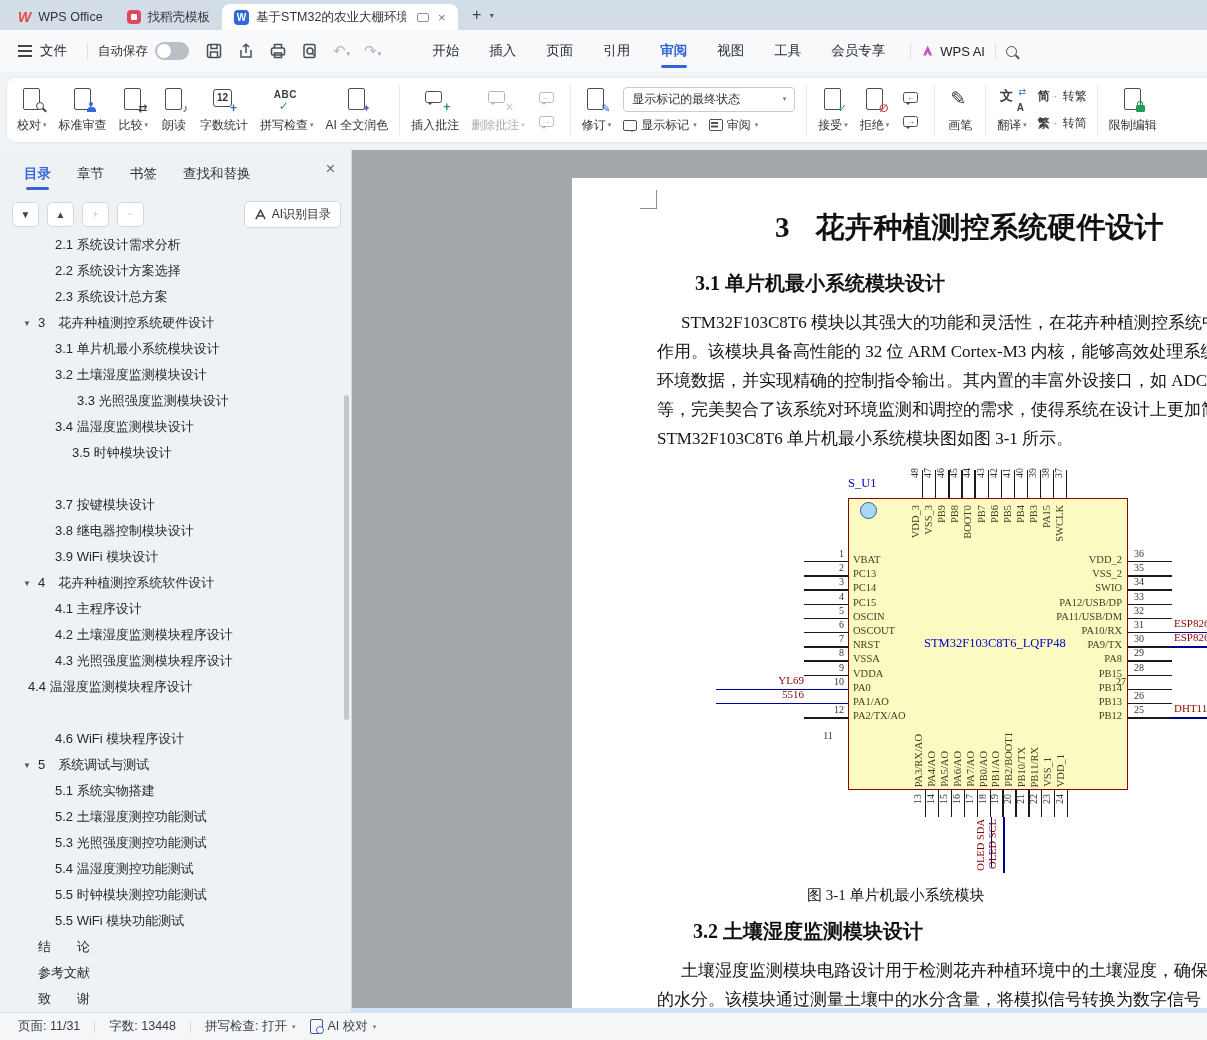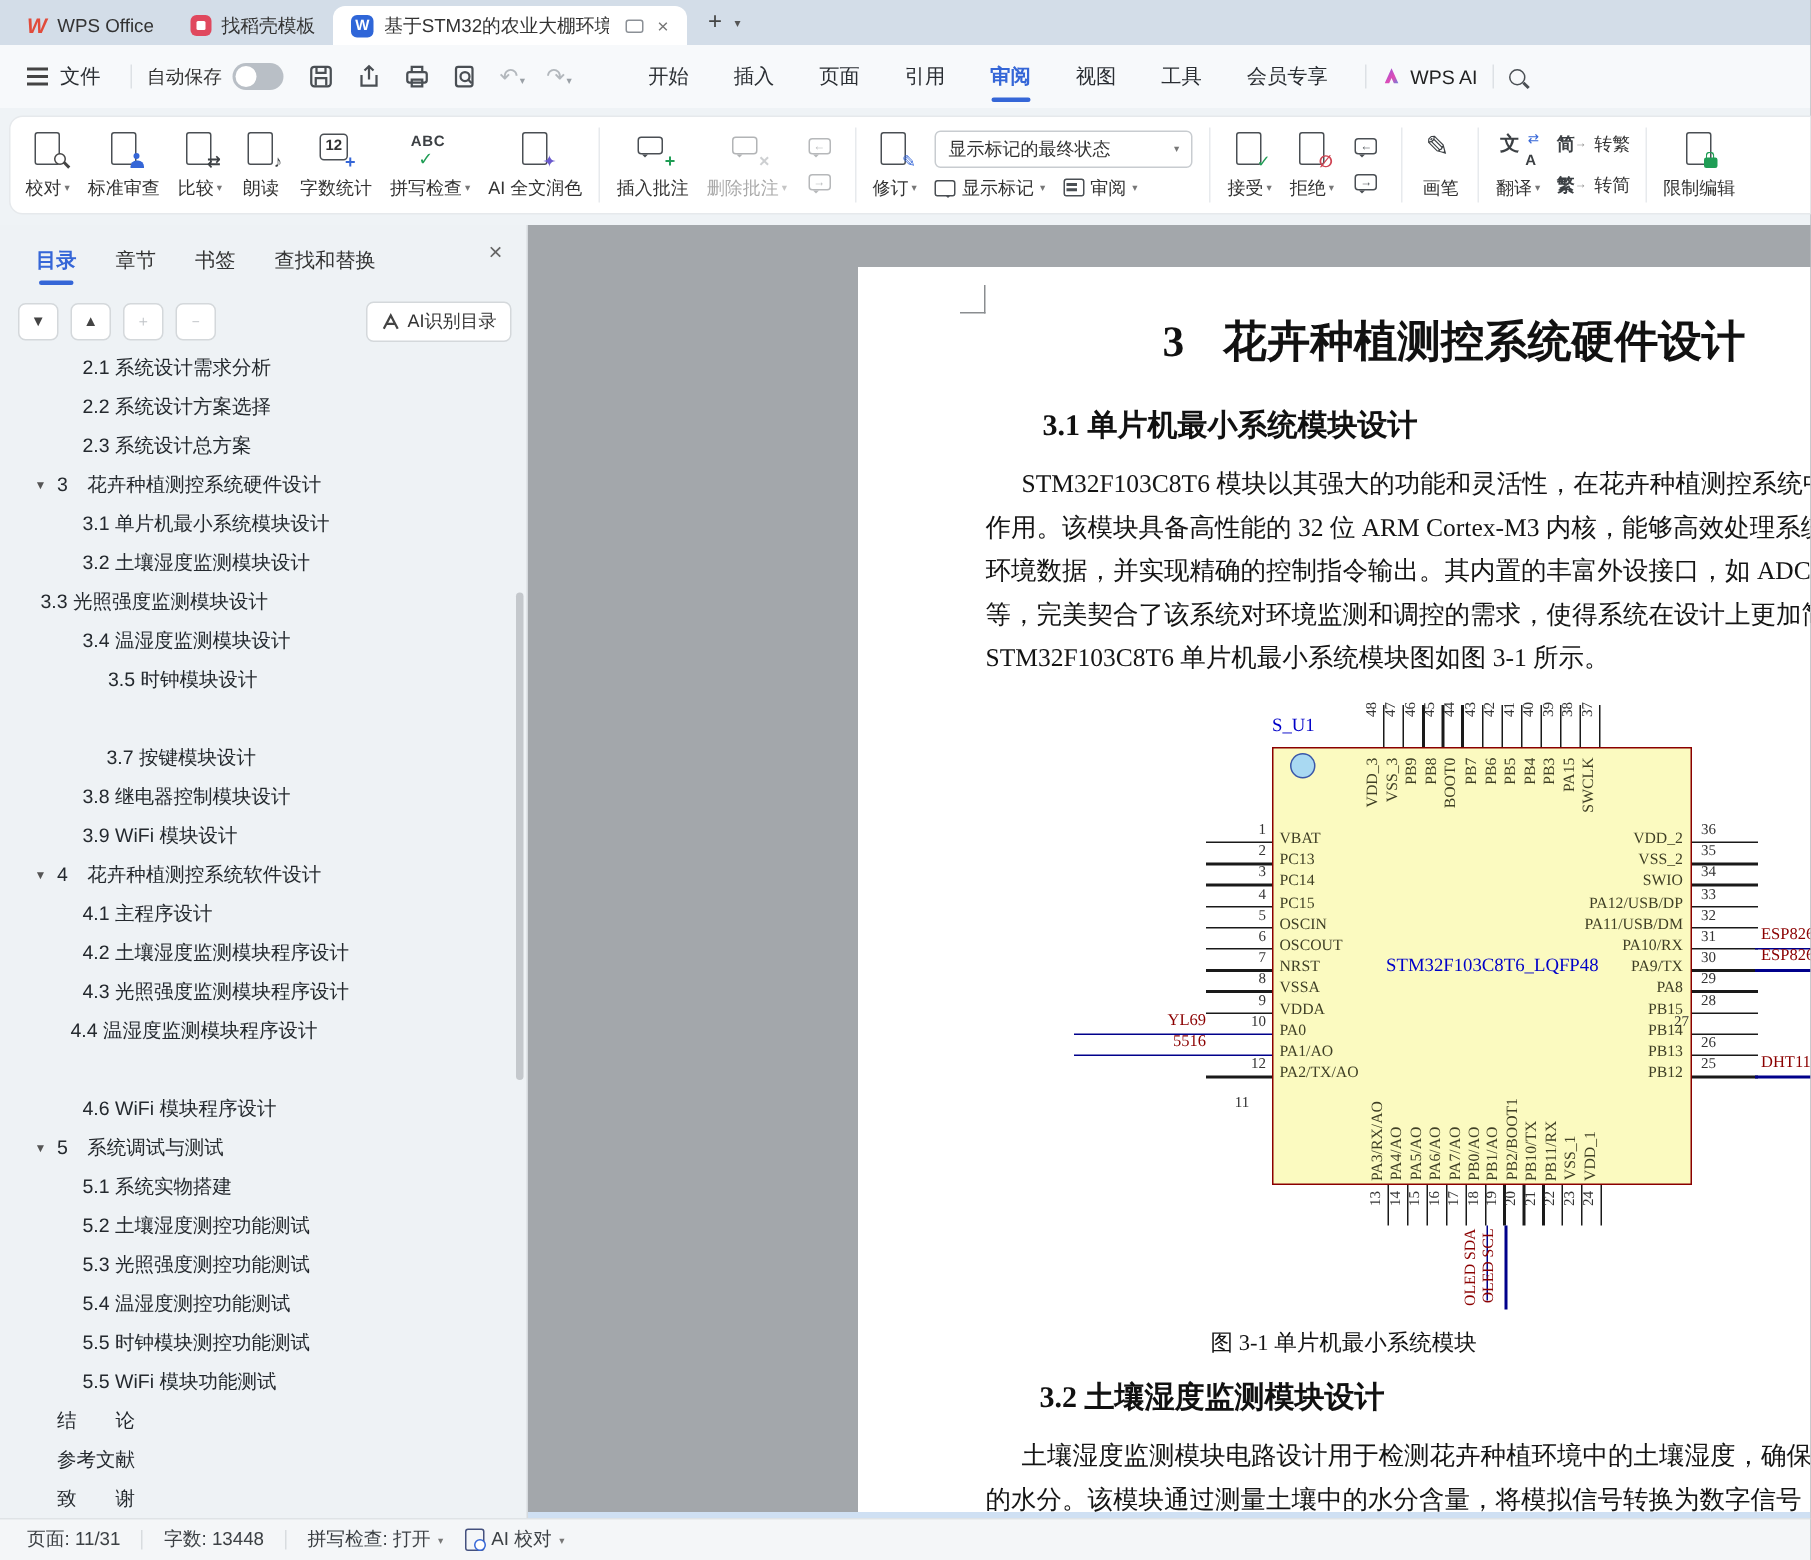--- a/index.html
+++ b/index.html
@@ -479,30 +479,30 @@
         <div class="tocrow" style="top: 72px; padding-left: 38px;">
           <span class="arr">▼</span>
           <span>3　花卉种植测控系统硬件设计</span>
         </div>
         <div class="tocrow" style="top: 98px; padding-left: 55px;">
           <span>3.1 单片机最小系统模块设计</span>
         </div>
         <div class="tocrow" style="top: 124px; padding-left: 55px;">
           <span>3.2 土壤湿度监测模块设计</span>
         </div>
-        <div class="tocrow" style="top: 150px; padding-left: 27px; align-items: center;">
+        <div class="tocrow" style="top: 150px; padding-left: 77px; align-items: center;">
           <span>3.3 光照强度监测模块设计</span>
         </div>
         <div class="tocrow" style="top: 176px; padding-left: 55px;">
           <span>3.4 温湿度监测模块设计</span>
         </div>
         <div class="tocrow" style="top: 202px; padding-left: 55px; margin-left: 17px;">
           <span>3.5 时钟模块设计</span>
         </div>
-        <div class="tocrow" style="top: 254px; padding-left: 55px; margin-left: 16px;">
+        <div class="tocrow" style="top: 254px; padding-left: 55px;">
           <span>3.7 按键模块设计</span>
         </div>
         <div class="tocrow" style="top: 280px; padding-left: 55px;">
           <span>3.8 继电器控制模块设计</span>
         </div>
         <div class="tocrow" style="top: 306px; padding-left: 55px;">
           <span>3.9 WiFi 模块设计</span>
         </div>
         <div class="tocrow" style="top: 332px; padding-left: 38px;">
           <span class="arr">▼</span>
@@ -510,21 +510,21 @@
         </div>
         <div class="tocrow" style="top: 358px; padding-left: 55px;">
           <span>4.1 主程序设计</span>
         </div>
         <div class="tocrow" style="top: 384px; padding-left: 55px;">
           <span>4.2 土壤湿度监测模块程序设计</span>
         </div>
         <div class="tocrow" style="top: 410px; padding-left: 55px;">
           <span>4.3 光照强度监测模块程序设计</span>
         </div>
-        <div class="tocrow" style="top: 436px; padding-left: 47px;">
+        <div class="tocrow" style="top: 436px; padding-left: 28px;">
           <span>4.4 温湿度监测模块程序设计</span>
         </div>
         <div class="tocrow" style="top: 488px; padding-left: 55px;">
           <span>4.6 WiFi 模块程序设计</span>
         </div>
         <div class="tocrow" style="top: 514px; padding-left: 38px;">
           <span class="arr">▼</span>
           <span>5　系统调试与测试</span>
         </div>
         <div class="tocrow" style="top: 540px; padding-left: 55px;">

